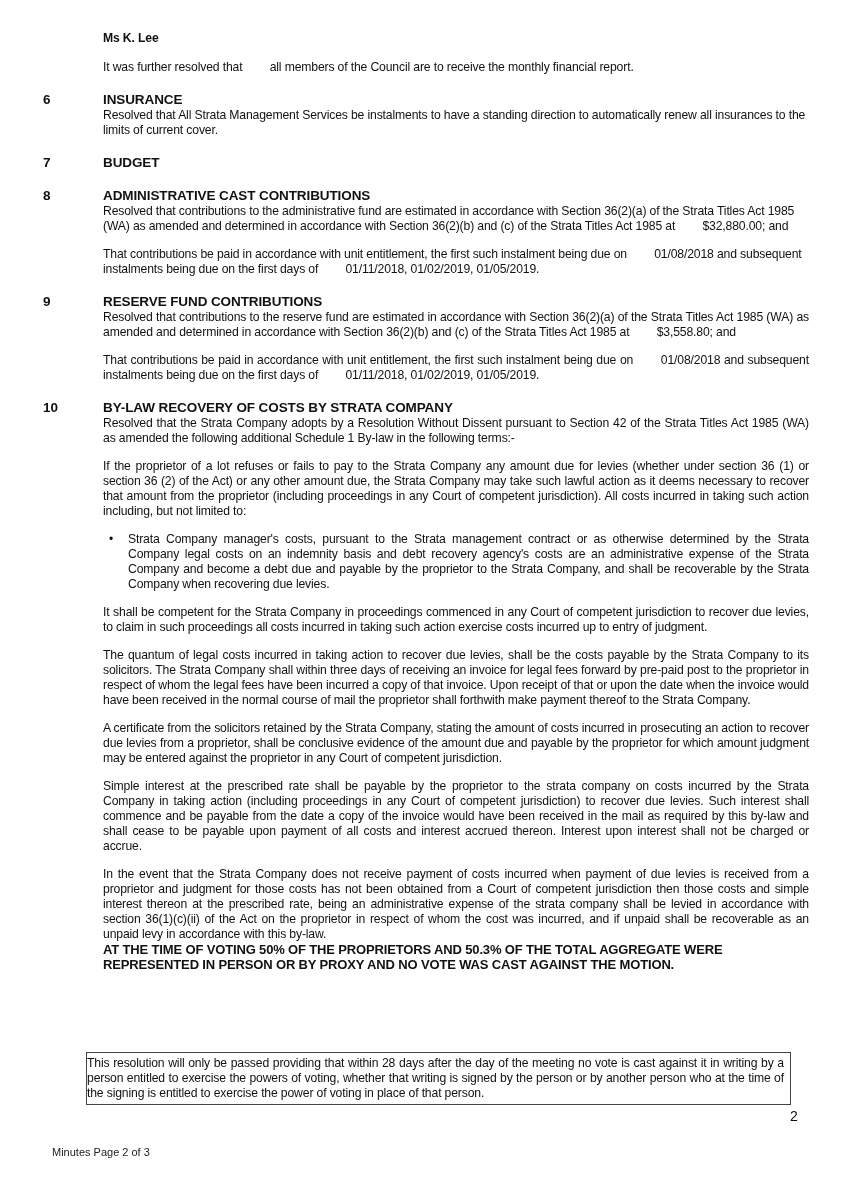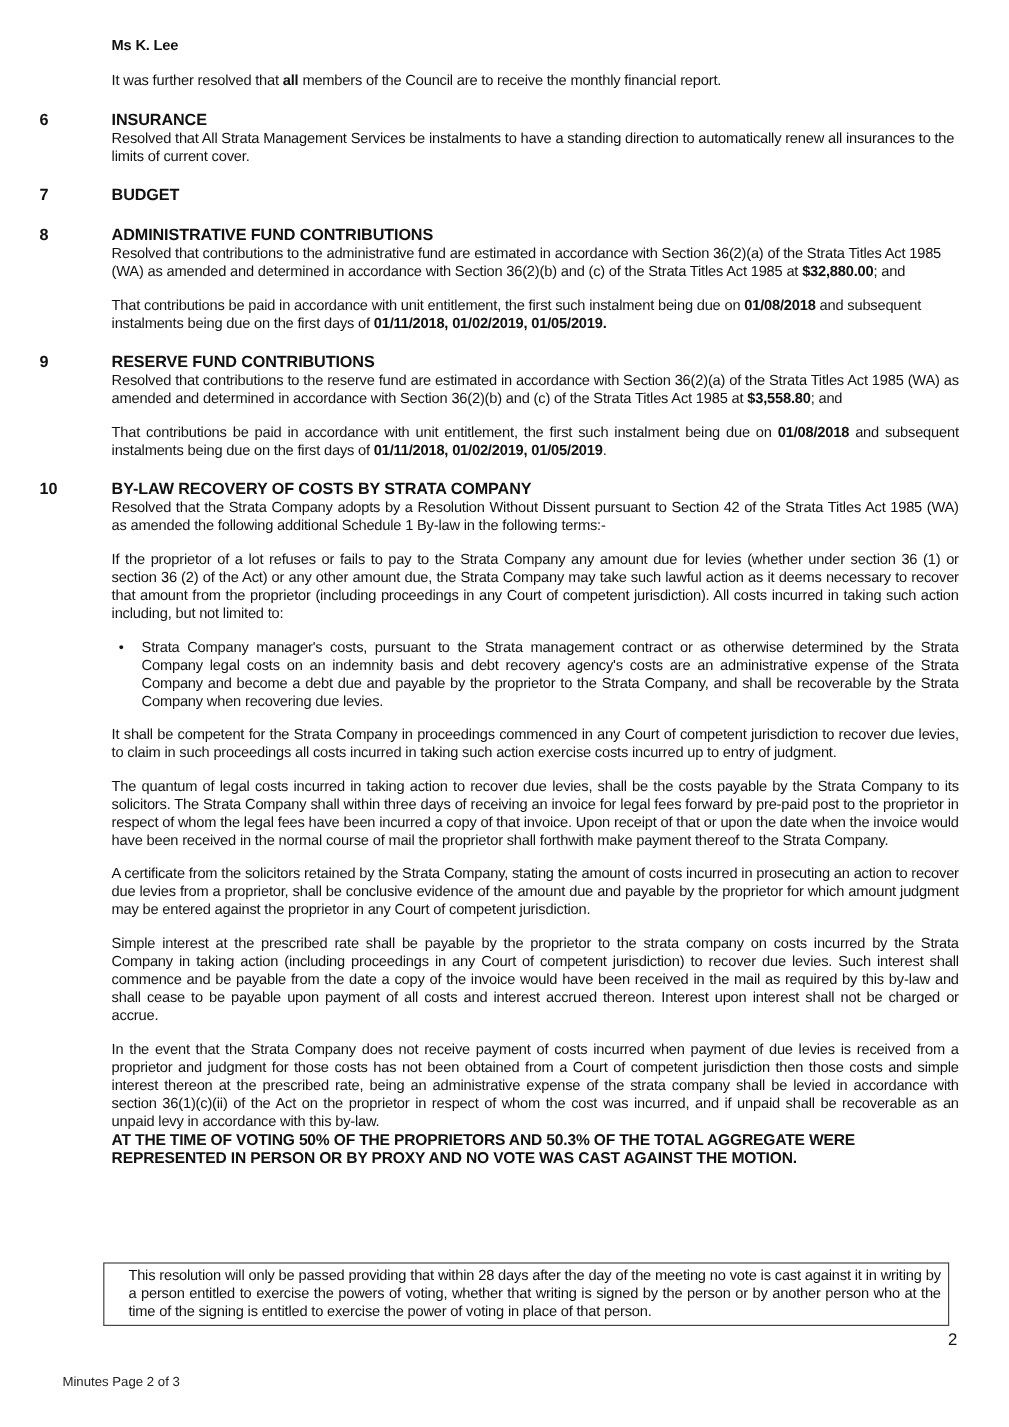--- a/index.html
+++ b/index.html
@@ -1,35 +1,35 @@
 <!DOCTYPE html>
 <html><head>
 <meta charset="utf-8">
 <style>
   html, body { margin: 0; padding: 0; background: #ffffff; }
   body {
     width: 841px; height: 1189px; position: relative; overflow: hidden;
     font-family: "Liberation Sans", sans-serif; color: #111; font-size: 12px;
   }
   .page { position: absolute; left: 0; top: 0; width: 841px; height: 1189px; }
-  .content { position: absolute; left: 93px; top: 31px; width: 706px; }
+  .content { position: absolute; left: 103px; top: 31px; width: 706px; }
   .p { margin: 0; line-height: 15px; font-size: 12.2px; letter-spacing: -0.15px; }
   .justify { text-align: justify; }
   .name { font-weight: bold; margin-bottom: 14px; }
   .section { position: relative; margin-top: 17px; }
   .sec-num { position: absolute; left: -60px; top: 0; font-weight: bold; font-size: 13.5px; line-height: 16px; }
   .sec-title { font-weight: bold; font-size: 13.5px; line-height: 16px; margin: 0; letter-spacing: -0.1px; }
   .gap { height: 13px; }
   .bullet { position: relative; padding-left: 25px; }
   .bullet-dot { position: absolute; left: 6px; top: 0; }
-  b { font-weight: bold; }
+  b { font-weight: normal; margin-left: 24px; }
   .caps { font-weight: bold; font-size: 13px; line-height: 15px; margin-top: 0; }
   .notice {
     position: absolute; left: 86px; top: 1052px; width: 705px;
-    border: 1px solid #444; padding: 3px 6px 3px 20px; box-sizing: border-box;
+    border: 1px solid #444; padding: 3px 6px 3px 0; box-sizing: border-box;
   }
   .pagenum { position: absolute; left: 790px; top: 1108px; font-size: 14px; }
   .footer { position: absolute; left: 52px; top: 1146px; font-size: 11px; color: #222; }
 </style>
 </head>
 <body>
 
 <div class="page">
   <div class="content">
 
@@ -42,21 +42,21 @@
       <p class="p">Resolved that All Strata Management Services be instalments to have a standing direction to automatically renew all insurances to the limits of current cover.</p>
     </div>
 
     <div class="section">
       <span class="sec-num">7</span>
       <p class="sec-title">BUDGET</p>
     </div>
 
     <div class="section">
       <span class="sec-num">8</span>
-      <p class="sec-title">ADMINISTRATIVE FUND CONTRIBUTIONS</p>
+      <p class="sec-title">ADMINISTRATIVE CAST CONTRIBUTIONS</p>
       <p class="p"><span>Resolved that contributions to the administrative fund are estimated in accordance with Section 36(2)(a) of the Strata Titles Act 1985 (WA) as amended and determined in accordance with Section 36(2)(b) and (c) of the Strata Titles Act 1985 at </span><b>$32,880.00</b><span>; and</span></p>
       <div class="gap"></div>
       <p class="p"><span>That contributions be paid in accordance with unit entitlement, the first such instalment being due on </span><b>01/08/2018</b><span> and subsequent instalments being due on the first days of </span><b>01/11/2018, 01/02/2019, 01/05/2019.</b></p>
     </div>
 
     <div class="section">
       <span class="sec-num">9</span>
       <p class="sec-title">RESERVE FUND CONTRIBUTIONS</p>
       <p class="p justify"><span>Resolved that contributions to the reserve fund are estimated in accordance with Section 36(2)(a) of the Strata Titles Act 1985 (WA) as amended and determined in accordance with Section 36(2)(b) and (c) of the Strata Titles Act 1985 at </span><b>$3,558.80</b><span>; and</span></p>
       <div class="gap"></div>

